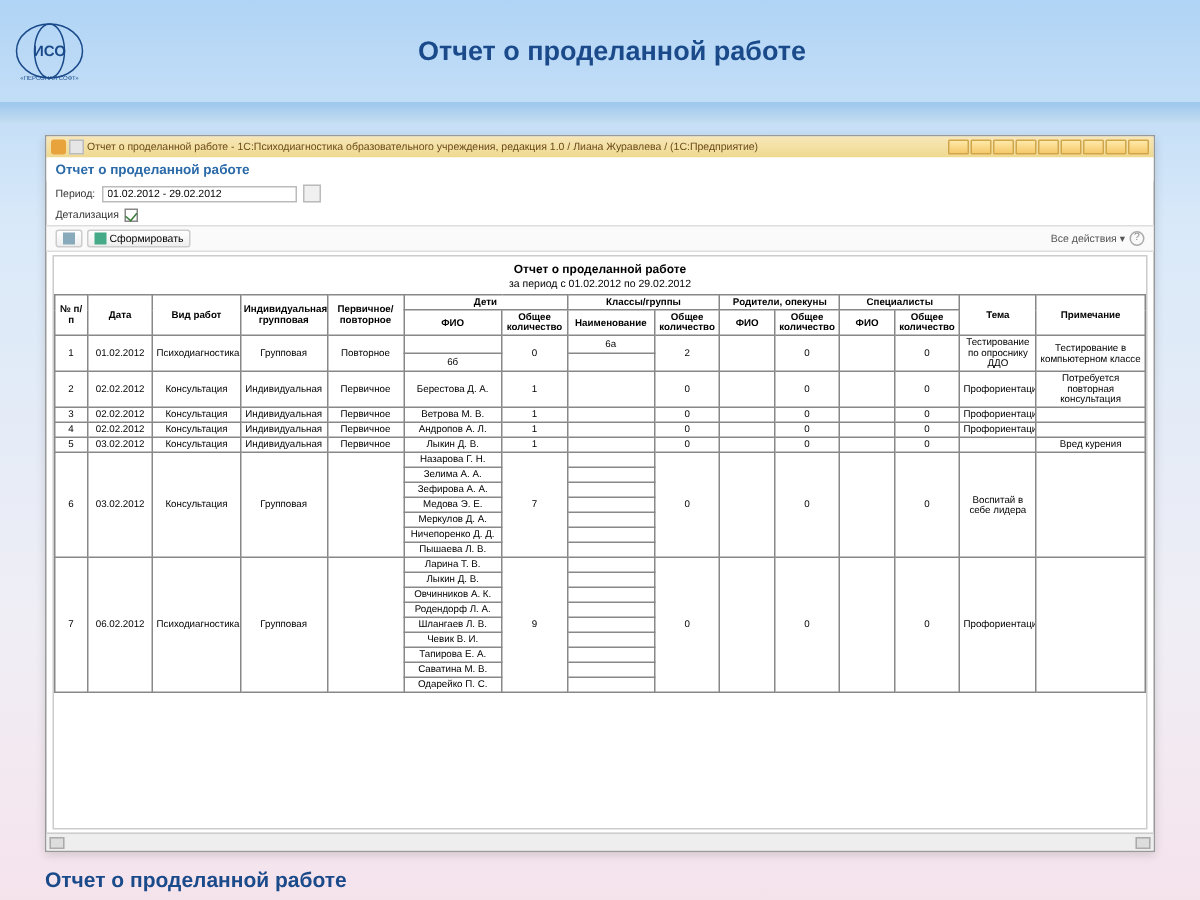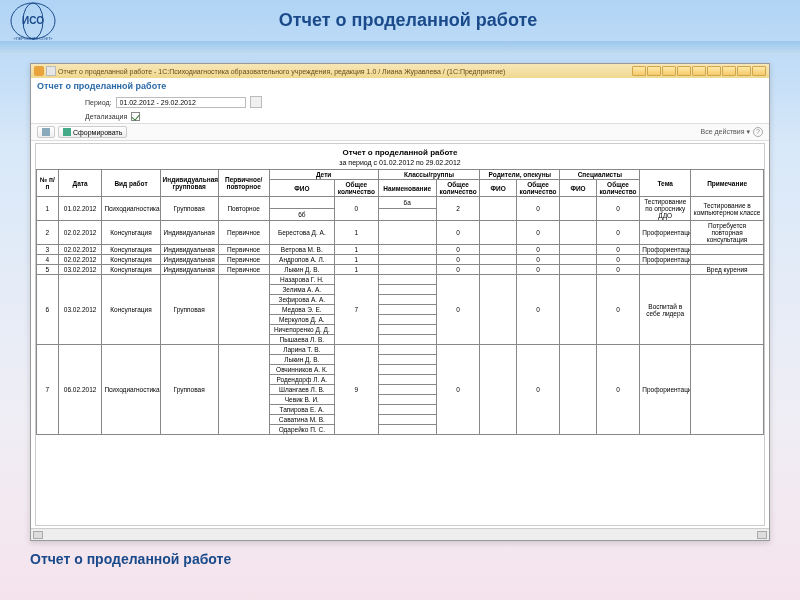--- a/index.html
+++ b/index.html
@@ -1,28 +1,28 @@
 <!DOCTYPE html>
 <html><head>
 <meta charset="utf-8">
 <style>
   * { margin: 0; padding: 0; box-sizing: border-box; }
   body { width: 800px; height: 600px; font-family: Arial, sans-serif; background: linear-gradient(180deg, #b0d4f5 0%, #d9e9f9 25%, #f0eef5 70%, #f5e3ec 100%); overflow: hidden; }
-  .slide-header { display: flex; align-items: center; height: 41px; }
+  .slide-header { display: flex; align-items: center; height: 68px; }
   .logo { width: 50px; height: 44px; margin: 4px 8px; }
   .slide-title { flex: 1; text-align: center; color: #1a4a8a; font-size: 18px; font-weight: bold; }
   .header-strip { height: 14px; background: linear-gradient(180deg, #9cc7ed, #c4ddf1); }
   .app-window { margin: 8px 30px 4px 30px; background: #fff; border: 1px solid #999; box-shadow: 0 2px 6px rgba(0,0,0,0.15); font-size: 7px; height: 478px; display: flex; flex-direction: column; }
   .titlebar { background: linear-gradient(180deg, #f7e7b8, #efd98f); height: 14px; display: flex; align-items: center; padding: 0 3px; gap: 2px; }
   .titlebar-icon { width: 10px; height: 10px; background: #e8a33d; border-radius: 2px; }
   .titlebar-text { color: #6b4a1a; font-size: 7px; flex: 1; }
   .window-btns { display: flex; gap: 1px; }
   .win-btn { width: 14px; height: 10px; background: linear-gradient(180deg,#ffe9a8,#f5c96a); border:1px solid #d1a54a; border-radius:1px; }
   .report-title { background: #fff; padding: 3px 6px; color: #2a6aa8; font-size: 9px; font-weight: bold; }
-  .param-row { display: flex; align-items: center; padding: 2px 6px; gap: 4px; margin-left: 48px; }
+  .param-row { display: flex; align-items: center; padding: 2px 6px; gap: 4px; }
   .param-label { color: #333; font-size: 7px; }
   .param-input { border: 1px solid #bbb; background: #fff; padding: 1px 3px; font-size: 7px; width: 130px; }
   .param-btn { width: 12px; height: 12px; border: 1px solid #bbb; background: #f0f0f0; }
   .toolbar { display: flex; align-items: center; padding: 2px 6px; border-top: 1px solid #ddd; border-bottom: 1px solid #ddd; gap: 3px; background: #fafafa; }
   .tb-btn { border: 1px solid #ccc; background: linear-gradient(180deg,#fff,#eee); padding: 1px 4px; font-size: 7px; border-radius: 2px; display:flex; align-items:center; gap:2px; }
   .tb-icon { width:8px; height:8px; background:#7aa; }
   .tb-spacer { flex: 1; }
   .all-actions { color: #555; font-size: 7px; }
   .help-icon { width:10px; height:10px; border:1px solid #aaa; border-radius:50%; text-align:center; line-height:8px; color:#888; }
   .grid-wrap { flex:1; overflow: auto; background: #fff; border: 1px solid #ccc; margin: 2px 4px; }

